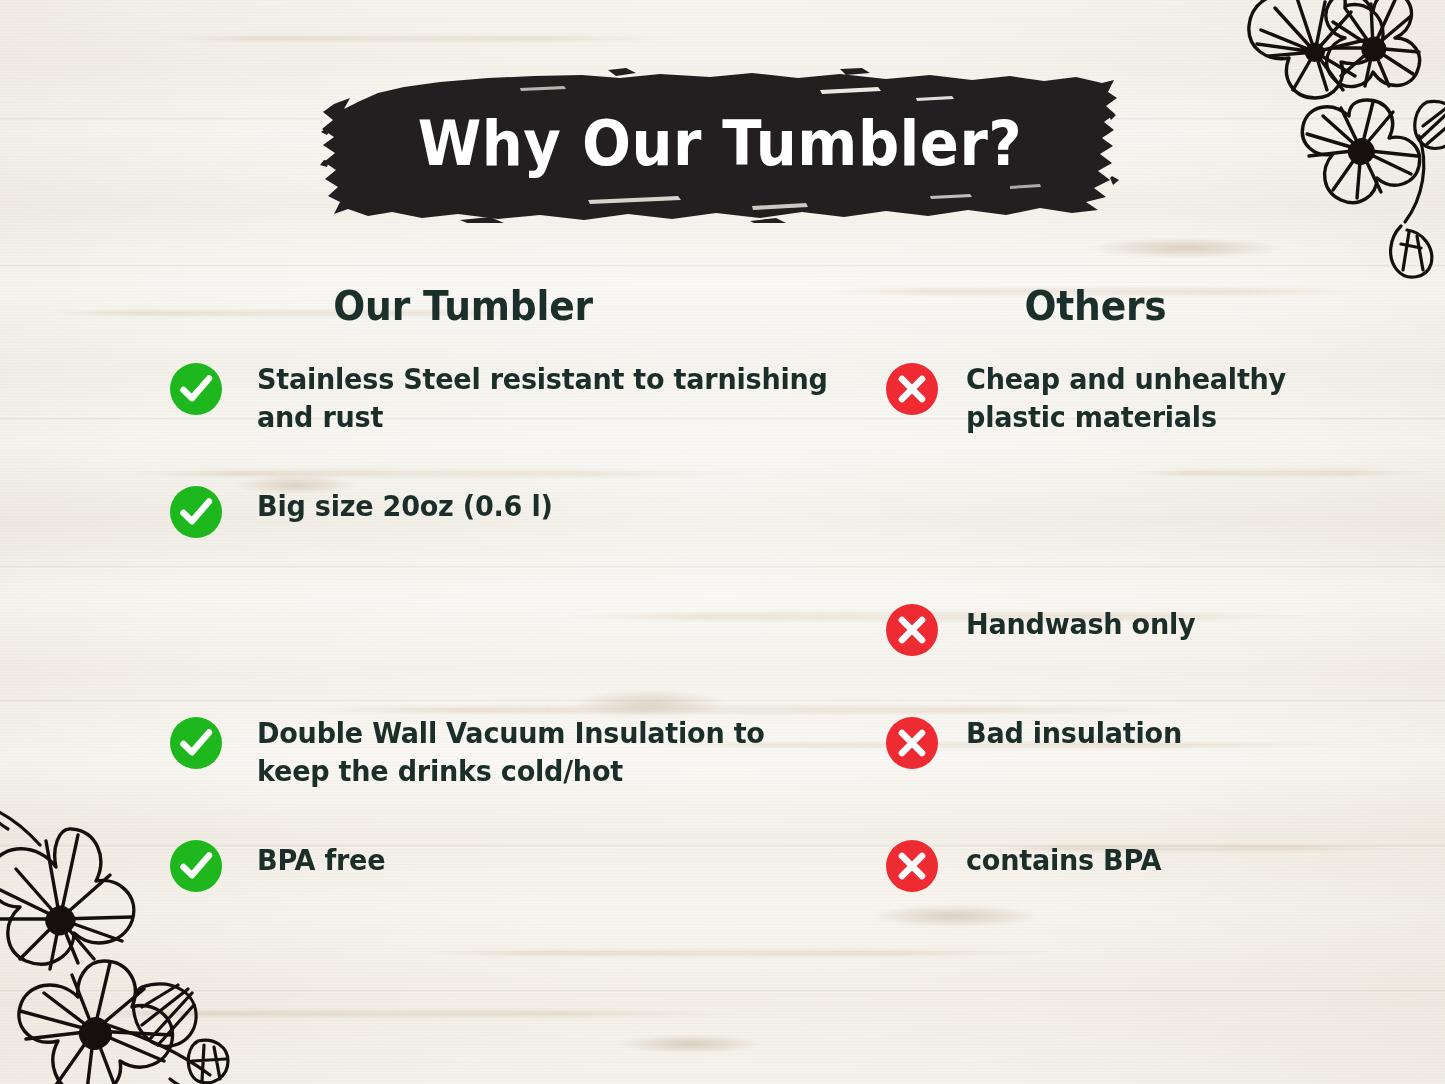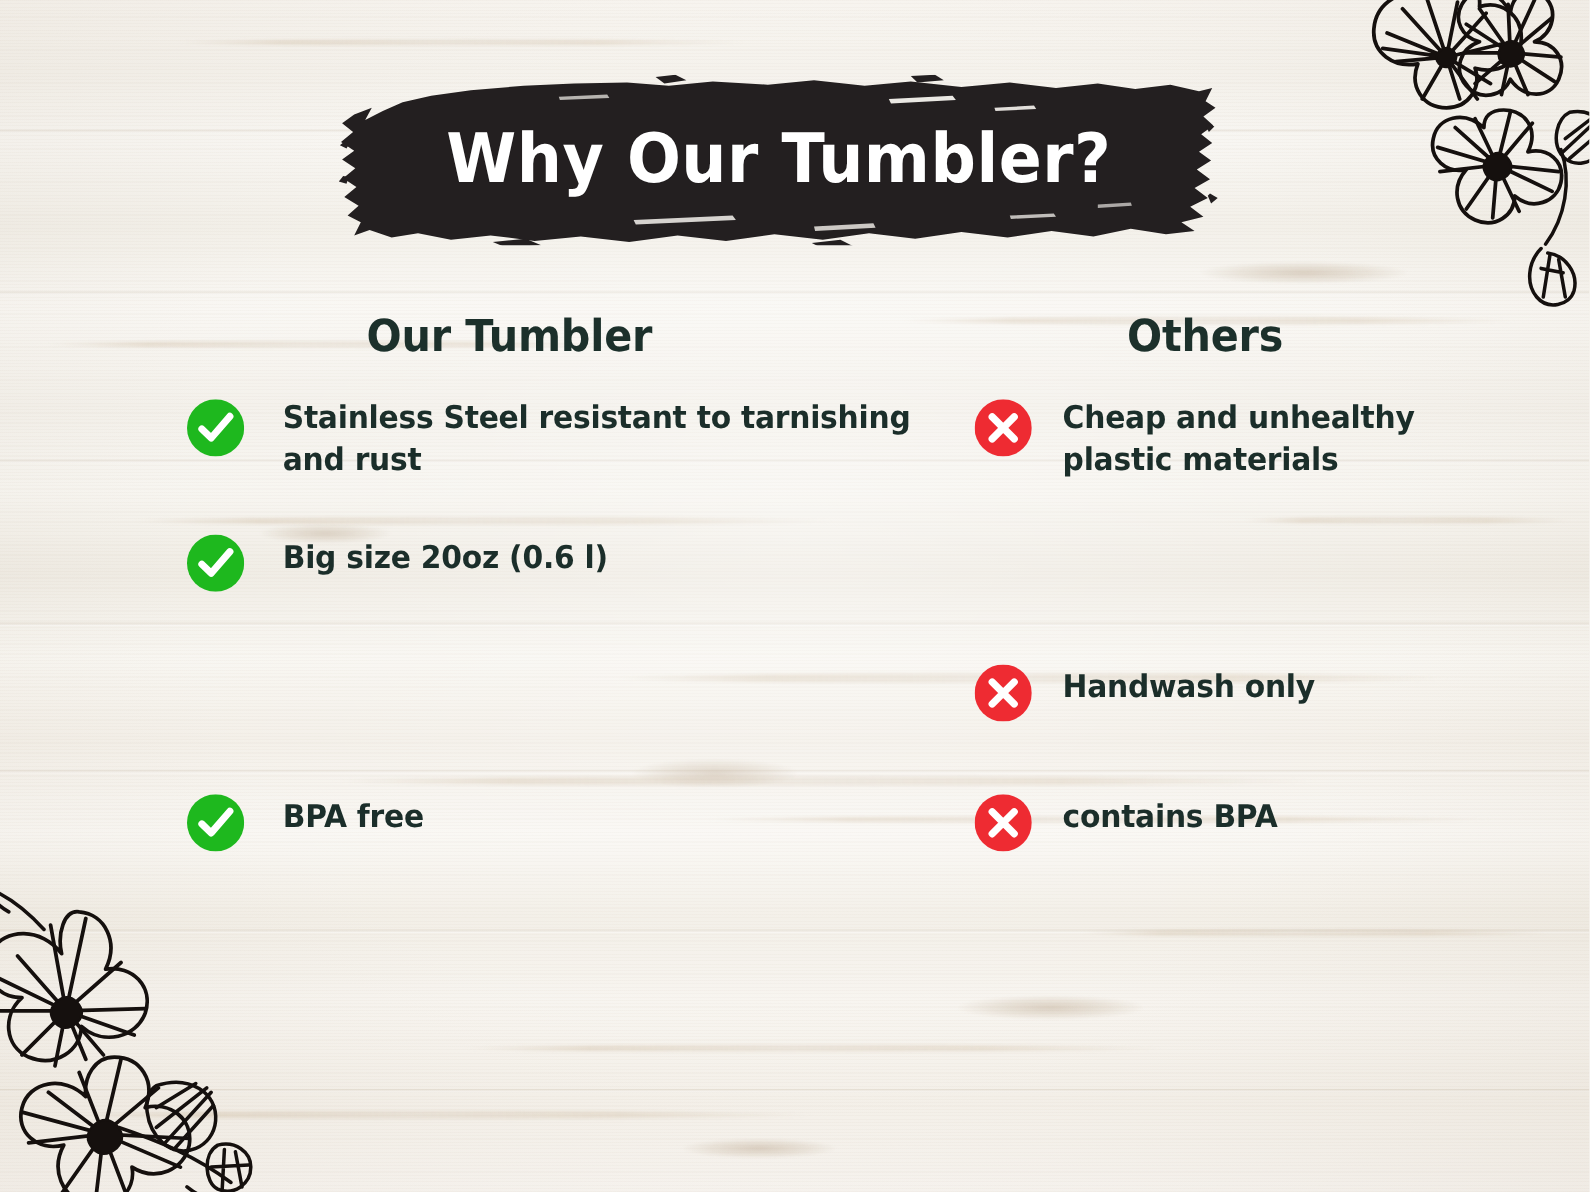--- a/index.html
+++ b/index.html
@@ -78,21 +78,21 @@
     background:radial-gradient(ellipse at 50% 45%,
        rgba(255,255,255,0.35) 0%,
        rgba(255,255,255,0.05) 55%,
        rgba(184,168,146,0.12) 100%);
     pointer-events:none;
   }
 
   
   #banner {
     position:absolute;
-    left:308px; top:68px;
+    left:320px; top:68px;
     width:800px; height:155px;
   }
   #banner svg { display:block; width:100%; height:100%; }
 
   #banner-title {
     position:absolute;
     left:0; top:0; width:100%; height:100%;
     display:flex; align-items:center; justify-content:center;
     color:#ffffff;
     font-family:"DejaVu Sans", sans-serif;
@@ -280,20 +280,40 @@
         <div class="cell cell-right">
           <span class="icon">
             <svg viewBox="0 0 52 52" aria-hidden="true">
               <circle cx="26" cy="26" r="26" fill="#ee2b32"></circle>
               <path d="M16 16 L36 36 M36 16 L16 36" fill="none" stroke="#ffffff" stroke-width="6.6" stroke-linecap="round"></path>
             </svg>
           </span>
           <span class="label">Handwash only</span>
         </div>
       </div>
+      <div class="row">
+        <div class="cell cell-left">
+          <span class="icon">
+            <svg viewBox="0 0 52 52" aria-hidden="true">
+              <circle cx="26" cy="26" r="26" fill="#1eb81e"></circle>
+              <path d="M13.5 27 L22 35.2 L39 15.5" fill="none" stroke="#ffffff" stroke-width="6.4" stroke-linecap="round" stroke-linejoin="round"></path>
+            </svg>
+          </span>
+          <span class="label">Double Wall Vacuum Insulation to keep the drinks cold/hot</span>
+        </div>
+        <div class="cell cell-right">
+          <span class="icon">
+            <svg viewBox="0 0 52 52" aria-hidden="true">
+              <circle cx="26" cy="26" r="26" fill="#ee2b32"></circle>
+              <path d="M16 16 L36 36 M36 16 L16 36" fill="none" stroke="#ffffff" stroke-width="6.6" stroke-linecap="round"></path>
+            </svg>
+          </span>
+          <span class="label">Bad insulation</span>
+        </div>
+      </div>
       <div class="row single">
         <div class="cell cell-right">
           <span class="icon">
             <svg viewBox="0 0 52 52" aria-hidden="true">
               <circle cx="26" cy="26" r="26" fill="#ee2b32"></circle>
               <path d="M16 16 L36 36 M36 16 L16 36" fill="none" stroke="#ffffff" stroke-width="6.6" stroke-linecap="round"></path>
             </svg>
           </span>
           <span class="label">contains BPA</span>
         </div>

